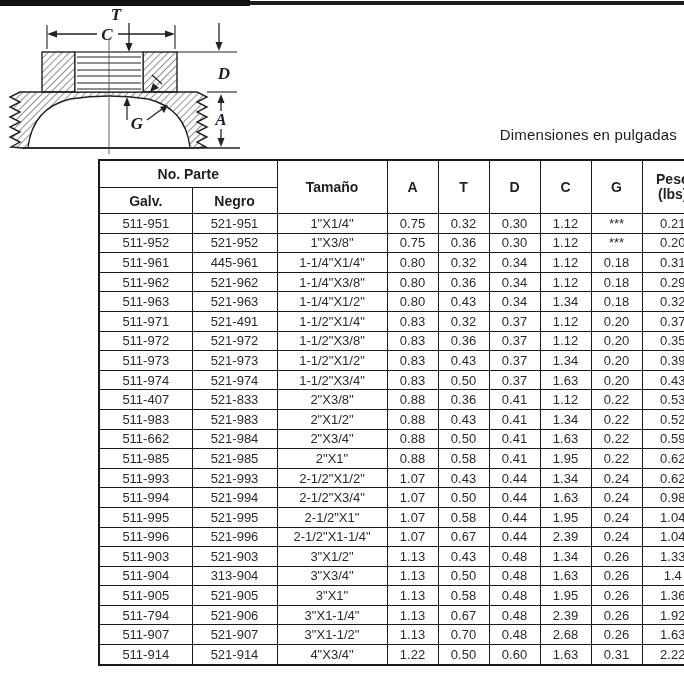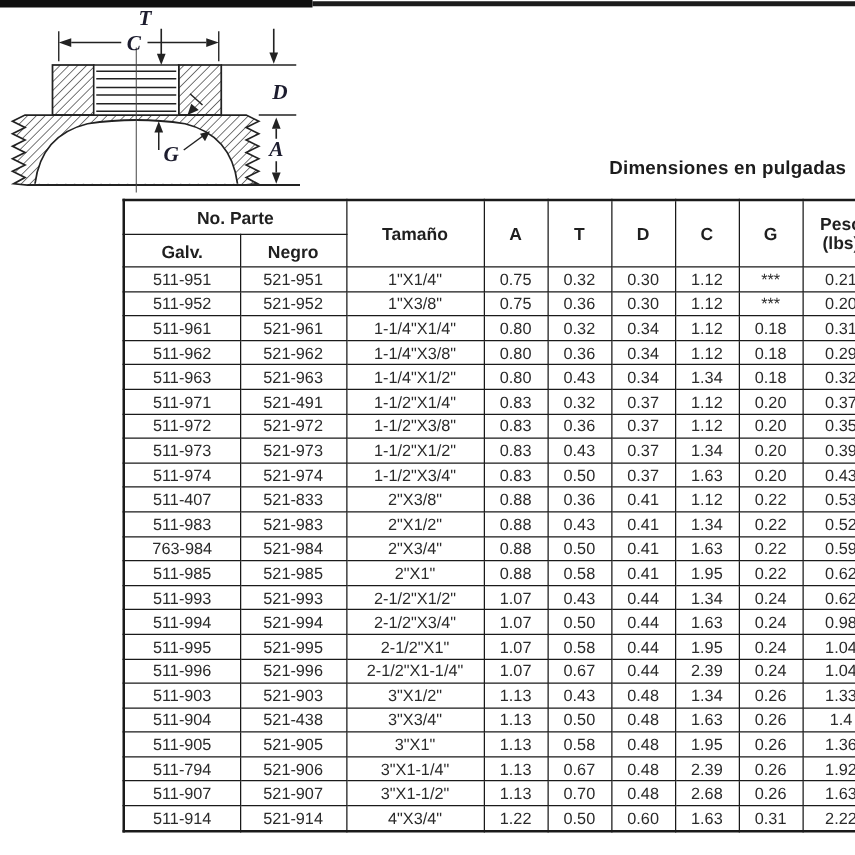--- a/index.html
+++ b/index.html
@@ -5,21 +5,21 @@
   html,body{margin:0;padding:0;background:#fff;}
   body{
     position:relative;width:684px;height:684px;overflow:hidden;
     font-family:"Liberation Sans",sans-serif;color:#262626;
   }
   .topbar-left{position:absolute;left:0;top:0;width:250px;height:6px;background:#101010;}
   .topbar-right{position:absolute;left:250px;top:1px;width:434px;height:4px;background:#1c1c1c;}
   .diagram{position:absolute;left:0;top:8px;width:250px;height:150px;}
   .caption{
     position:absolute;top:126px;right:7px;
-    font-size:15px;font-weight:bold;color:#1c1c1c;letter-spacing:0.2px;
+    font-size:15px;font-weight:normal;color:#1c1c1c;letter-spacing:0.2px;
   }
   .parts-table{
     position:absolute;left:70px;top:159px;width:607px;
     border-collapse:collapse;table-layout:fixed;
     border:2px solid #1a1a1a;
     margin-left:28px;
   }
   .parts-table th,.parts-table td{
     border:1px solid #1a1a1a;text-align:center;vertical-align:middle;
     padding:0;white-space:nowrap;overflow:hidden;
@@ -162,21 +162,21 @@
     <td>1"X3/8"</td>
     <td>0.75</td>
     <td>0.36</td>
     <td>0.30</td>
     <td>1.12</td>
     <td>***</td>
     <td>0.20</td>
   </tr>
       <tr>
     <td>511-961</td>
-    <td>521-961</td>
+    <td>445-961</td>
     <td>1-1/4"X1/4"</td>
     <td>0.80</td>
     <td>0.32</td>
     <td>0.34</td>
     <td>1.12</td>
     <td>0.18</td>
     <td>0.31</td>
   </tr>
       <tr>
     <td>511-962</td>
@@ -260,21 +260,21 @@
     <td>521-983</td>
     <td>2"X1/2"</td>
     <td>0.88</td>
     <td>0.43</td>
     <td>0.41</td>
     <td>1.34</td>
     <td>0.22</td>
     <td>0.52</td>
   </tr>
       <tr>
-    <td>763-984</td>
+    <td>511-662</td>
     <td>521-984</td>
     <td>2"X3/4"</td>
     <td>0.88</td>
     <td>0.50</td>
     <td>0.41</td>
     <td>1.63</td>
     <td>0.22</td>
     <td>0.59</td>
   </tr>
       <tr>
@@ -338,21 +338,21 @@
     <td>3"X1/2"</td>
     <td>1.13</td>
     <td>0.43</td>
     <td>0.48</td>
     <td>1.34</td>
     <td>0.26</td>
     <td>1.33</td>
   </tr>
       <tr>
     <td>511-904</td>
-    <td>521-438</td>
+    <td>313-904</td>
     <td>3"X3/4"</td>
     <td>1.13</td>
     <td>0.50</td>
     <td>0.48</td>
     <td>1.63</td>
     <td>0.26</td>
     <td>1.4</td>
   </tr>
       <tr>
     <td>511-905</td>

